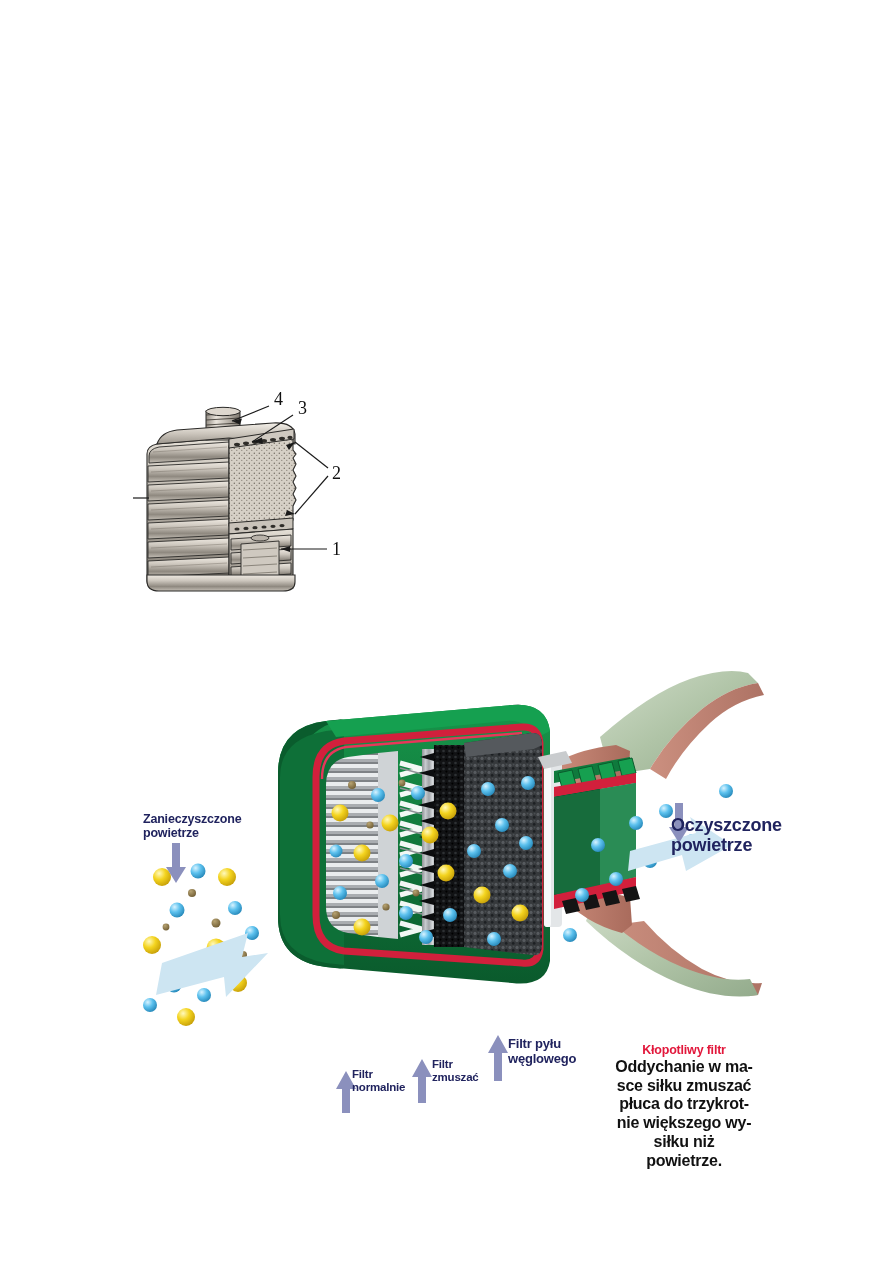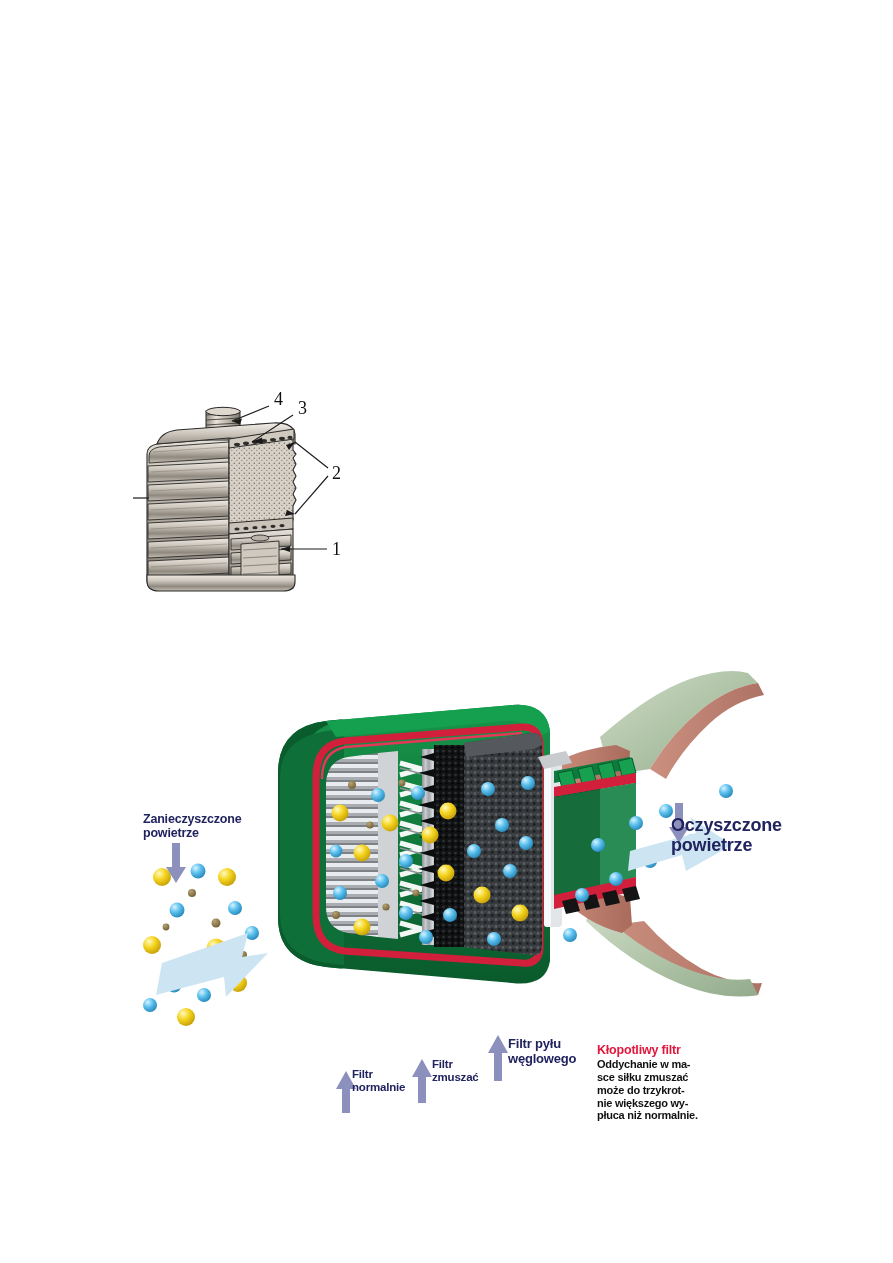--- a/index.html
+++ b/index.html
@@ -21,24 +21,24 @@
 
   .lbl{position:absolute;color:#20235e;font-weight:bold;line-height:1.12;
        letter-spacing:-0.2px;}
   .lbl-in{left:13px;top:147px;font-size:12.5px;}
   .lbl-out{left:541px;top:133px;font-size:18px;margin-top:17px;}
 
   .lbl-f1{left:222px;top:403px;font-size:11.5px;}
   .lbl-f2{left:302px;top:393px;font-size:11.5px;}
   .lbl-f3{left:378px;top:372px;font-size:13px;}
 
-  .cap{position:absolute;left:467px;top:378px;width:140px;}
+  .cap{position:absolute;left:484px;top:378px;width:140px;text-align:center;}
   .cap h4{margin:0 0 1px 0;color:#e2173b;font-size:12.5px;font-weight:bold;
           letter-spacing:-0.2px;}
-  .cap p{margin:0;color:#111;font-size:11px;font-weight:bold;
+  .cap p{margin:0;color:#111;font-size:16px;font-weight:bold;
          line-height:1.17;letter-spacing:-0.25px;}
 </style>
 </head>
 <body>
 
 <div class="page">
 
   <div id="fig1">
     <svg width="235" height="215" viewBox="0 0 235 215">
       <defs>
@@ -490,20 +490,20 @@
     <div class="lbl lbl-f3">
       <div>Filtr pyłu</div>
       <div>węglowego</div>
     </div>
 
     <div class="cap">
       <h4>Kłopotliwy filtr</h4>
       <p>
         <span>Oddychanie w ma-</span><br>
         <span>sce siłku zmuszać</span><br>
-        <span>może do trzykrot-</span><br>
+        <span>płuca do trzykrot-</span><br>
         <span>nie większego wy-</span><br>
-        <span>płuca niż normalnie.</span>
+        <span>siłku niż powietrze.</span>
       </p>
     </div>
   </div>
 
 </div>
 
 </body></html>

